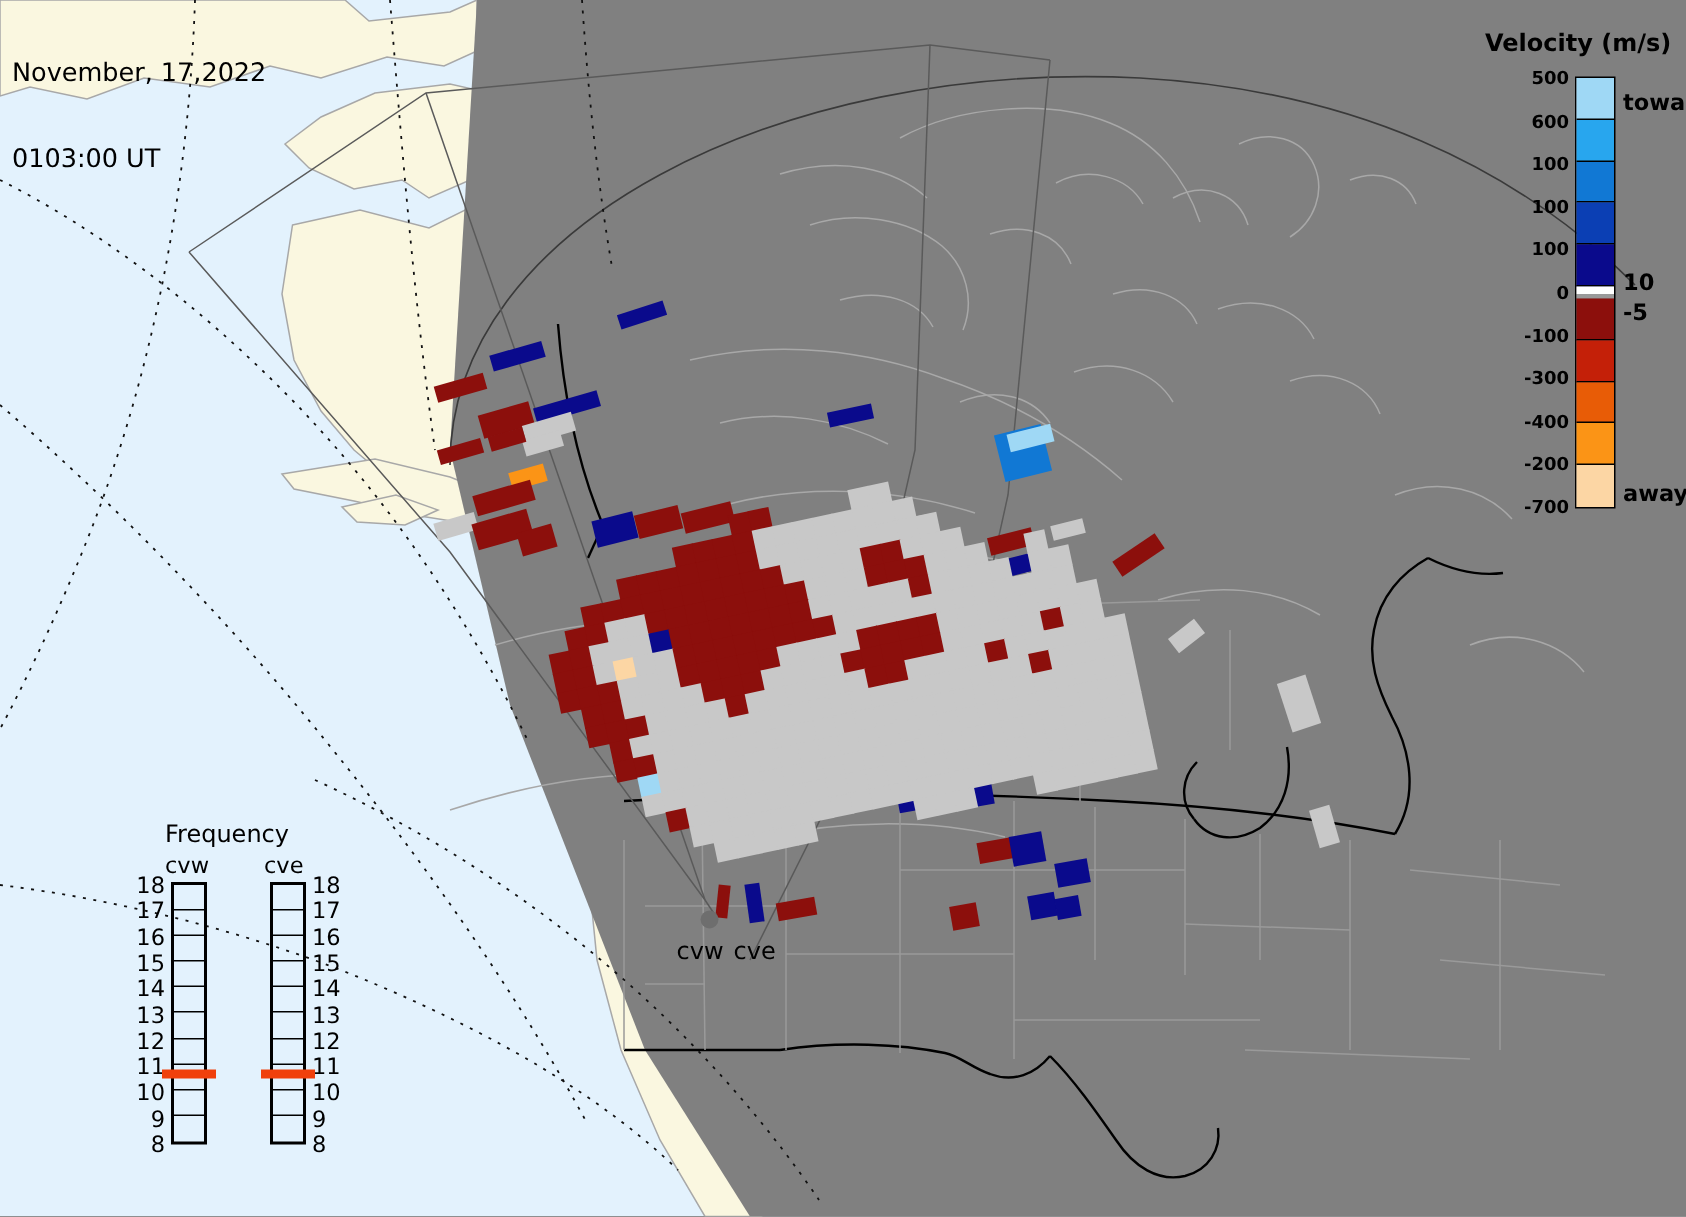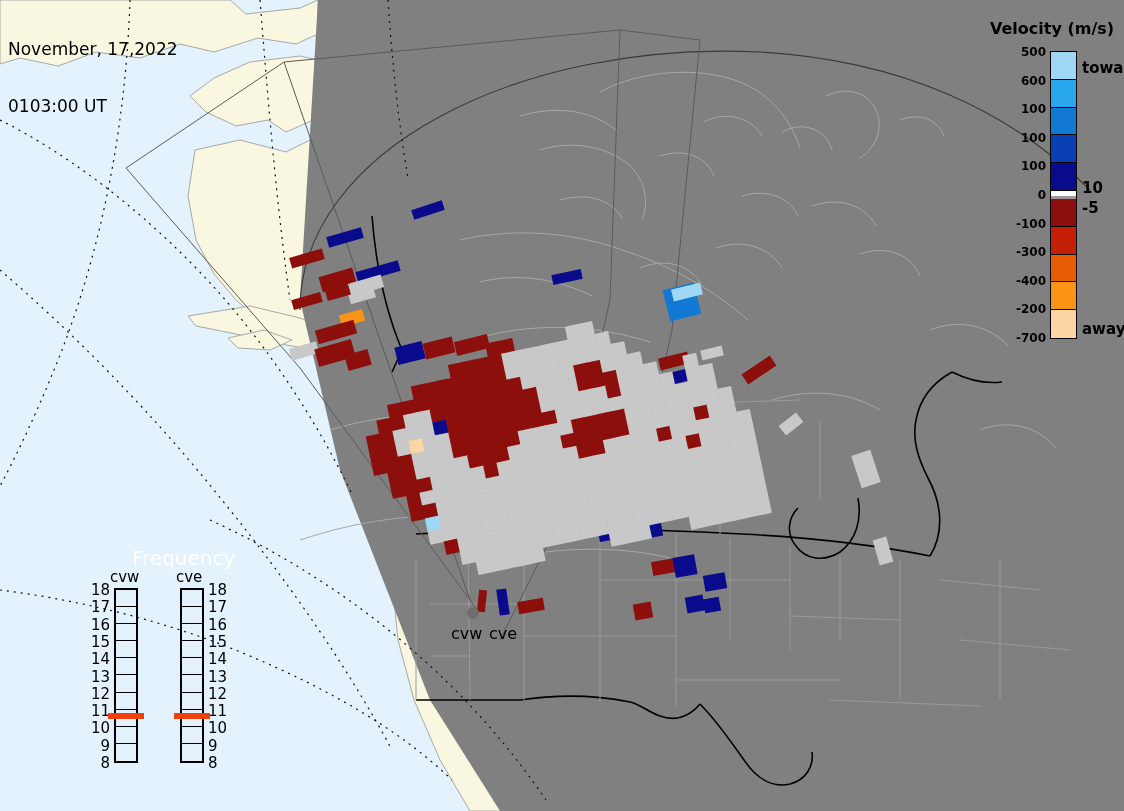--- a/index.html
+++ b/index.html
@@ -18,21 +18,21 @@
   #cbar-box .band{width:100%;box-sizing:border-box;border-bottom:1px solid #000;}
   #cbar-box .band:last-child{border-bottom:none;}
   #cbar-box .zero-white{height:5px;background:#ffffff;border:none;}
   #cbar-box .zero-gray{height:3px;background:#9a9a9a;border:none;}
   .cbtick{position:absolute;right:0;font-size:12px;color:#000;text-align:right;white-space:nowrap;transform:translateY(-50%);}
   .cbside{position:absolute;font-size:15px;color:#000;white-space:nowrap;transform:translateY(-50%);}
   #cbticks{position:absolute;left:0;top:0;width:66px;height:340px;}
 
   
   #freq{left:96px;top:546px;width:132px;height:242px;}
-  #freq-title{position:absolute;left:14px;top:0px;font-size:20px;color:#ffffff;white-space:nowrap;margin-left:22px;}
+  #freq-title{position:absolute;left:14px;top:0px;font-size:16px;color:#000000;white-space:nowrap;}
   .freq-colhead{position:absolute;top:22px;font-size:15px;color:#000;white-space:nowrap;}
   .freq-bar{position:absolute;top:42px;width:24px;height:175px;border:2px solid #000;box-sizing:border-box;background:transparent;}
   .freq-bar .seg{border-bottom:1px solid #000;box-sizing:border-box;}
   .freq-bar .seg:last-child{border-bottom:none;}
   .freq-mark{position:absolute;height:6px;background:#f0400c;}
   .freq-lbl{position:absolute;font-size:15px;color:#000;white-space:nowrap;transform:translateY(-50%);}
 
   
   .site-lbl{position:absolute;font-size:16px;color:#000;white-space:nowrap;}
 </style>

